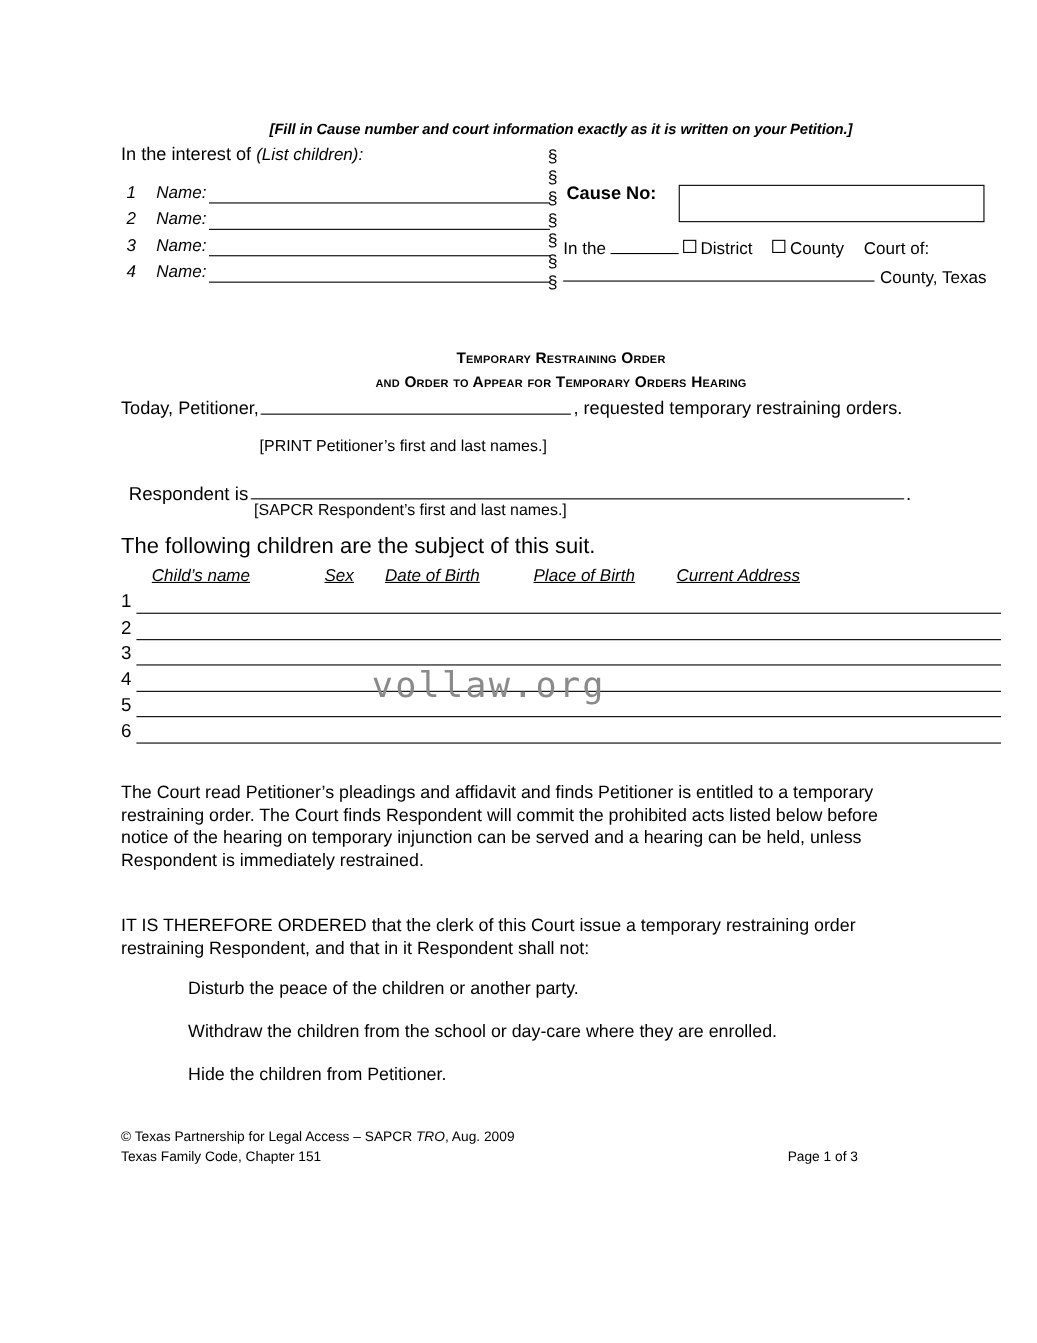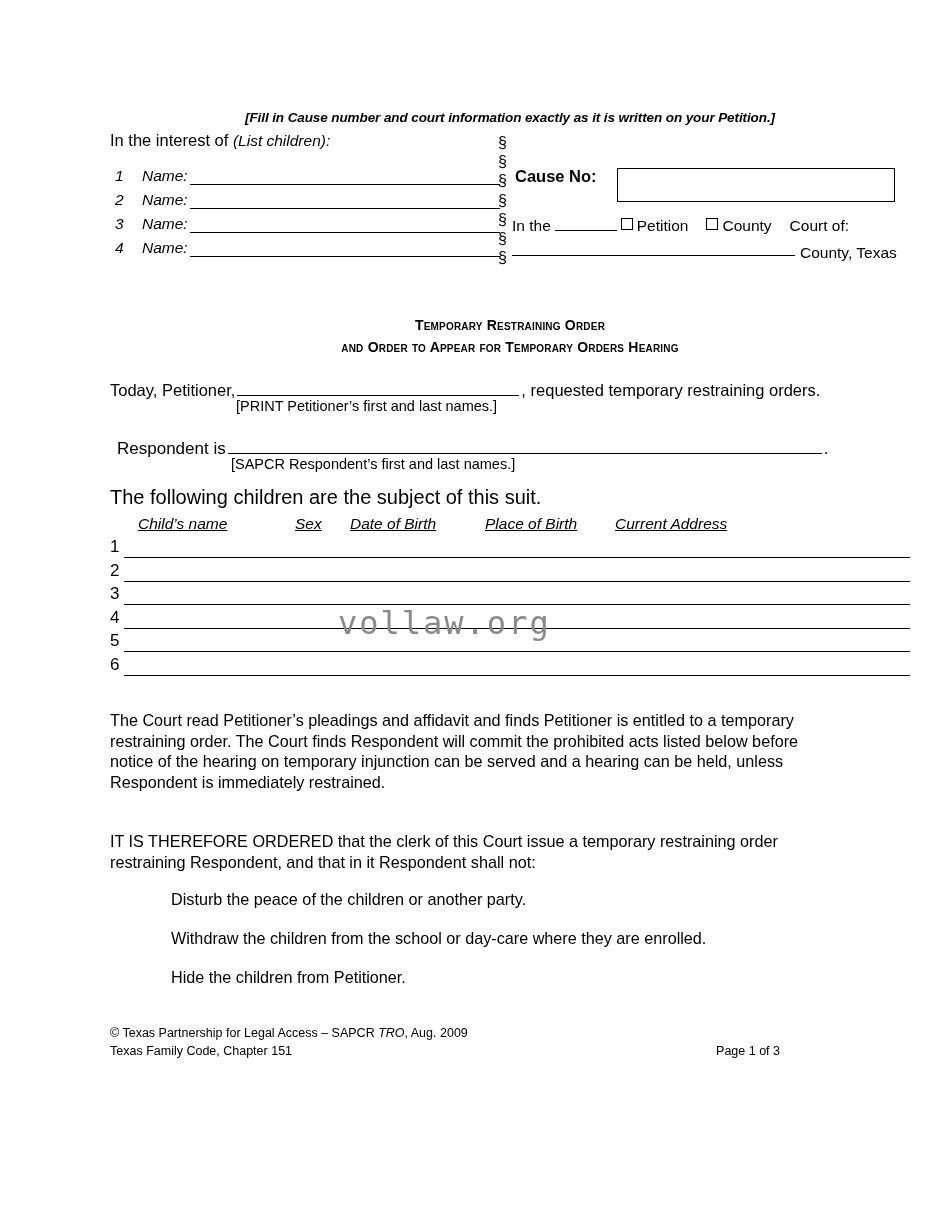--- a/index.html
+++ b/index.html
@@ -139,21 +139,21 @@
     font-weight: bold;
     font-size: 14px;
     font-variant: small-caps;
     line-height: 22px;
     letter-spacing: 0.2px;
   }
 
   
   .petitioner-line {
     left: 110px;
-    top: 379px;
+    top: 360px;
     font-size: 16.5px;
     white-space: nowrap;
   }
   .petitioner-line .blank {
     display: inline-block;
     width: 282px;
     border-bottom: 1.6px solid #000;
     height: 0.95em;
     margin: 0 2px;
   }
@@ -317,21 +317,21 @@
     <div>§</div>
     <div>§</div>
     <div>§</div>
     <div>§</div>
   </div>
 
   <div class="abs cause-label">Cause No:</div>
   <div class="abs cause-box"></div>
 
   <div class="abs inthe-row">
-    <span>In the</span><span class="blank-sm"></span><span class="chk"></span><span>Petition</span><span class="gap-lg"></span><span class="chk"></span><span>County</span><span class="gap-lg"></span><span>Court of:</span>
+    <span>In the</span><span class="blank-sm"></span><span class="chk"></span><span>District</span><span class="gap-lg"></span><span class="chk"></span><span>County</span><span class="gap-lg"></span><span>Court of:</span>
   </div>
 
   <div class="abs county-rule"></div>
   <div class="abs county-text">County, Texas</div>
 
   <div class="abs title">
     <div>Temporary Restraining Order</div>
     <div>and Order to Appear for Temporary Orders Hearing</div>
   </div>
 

